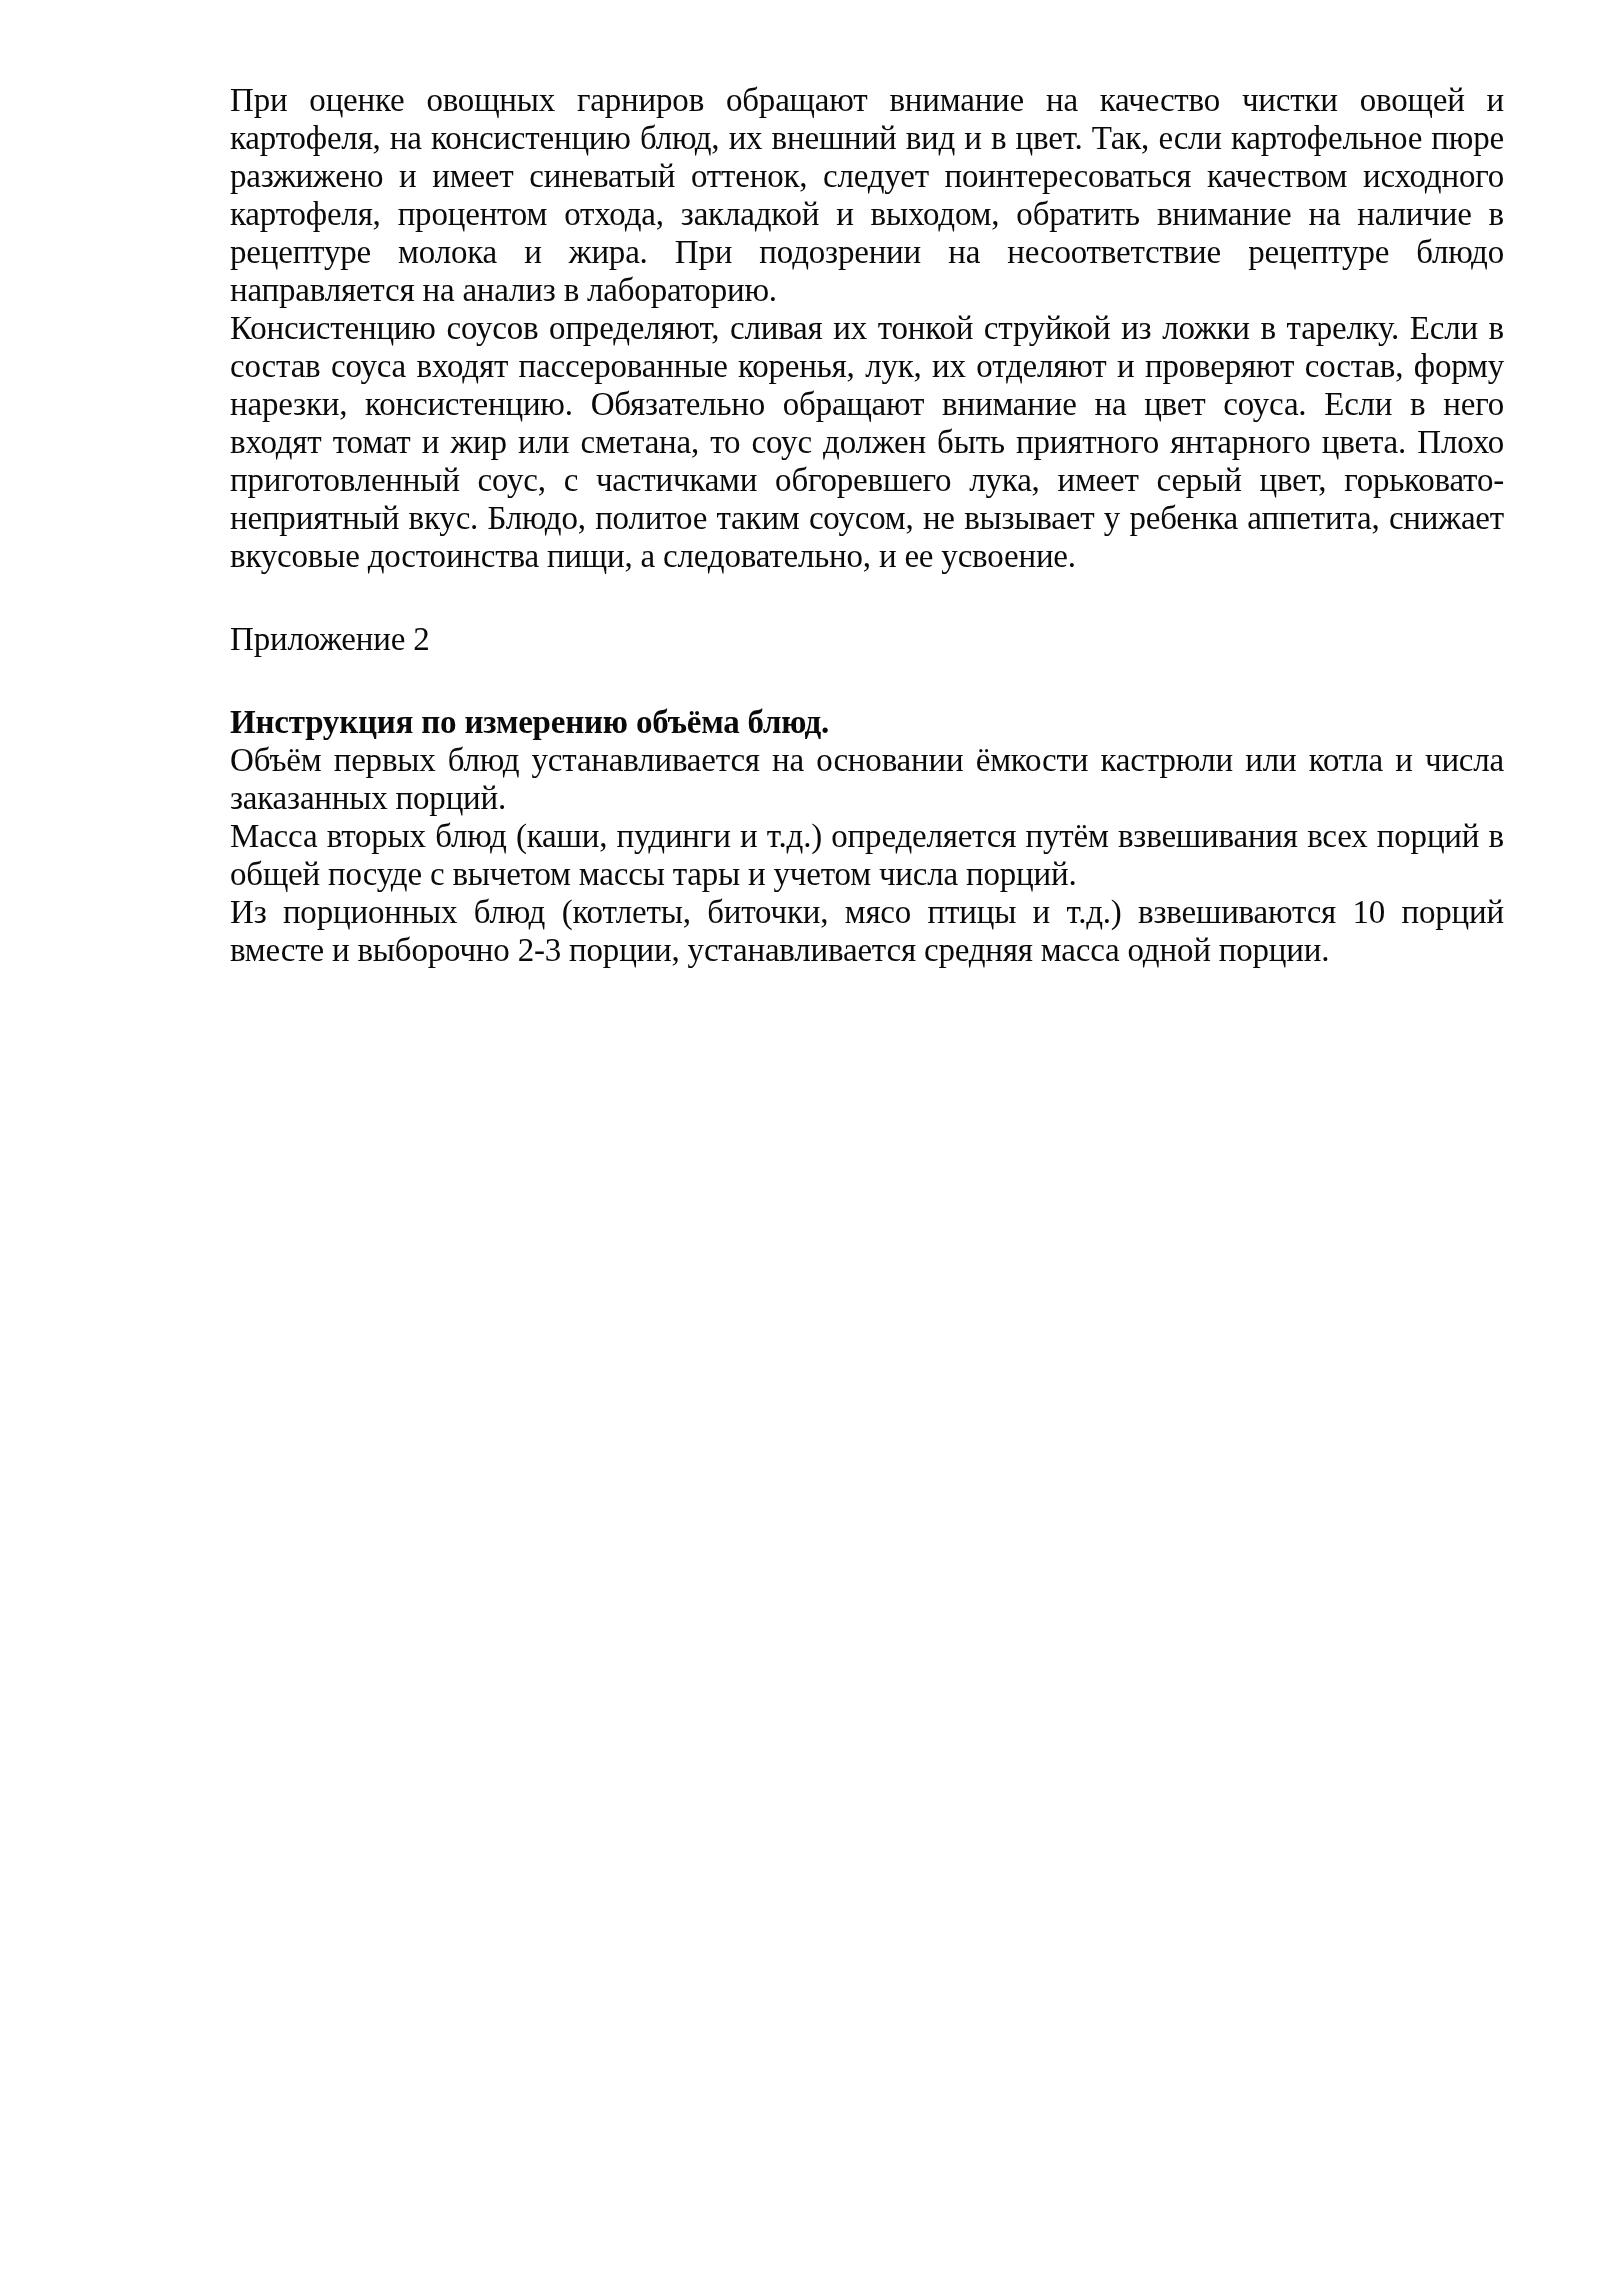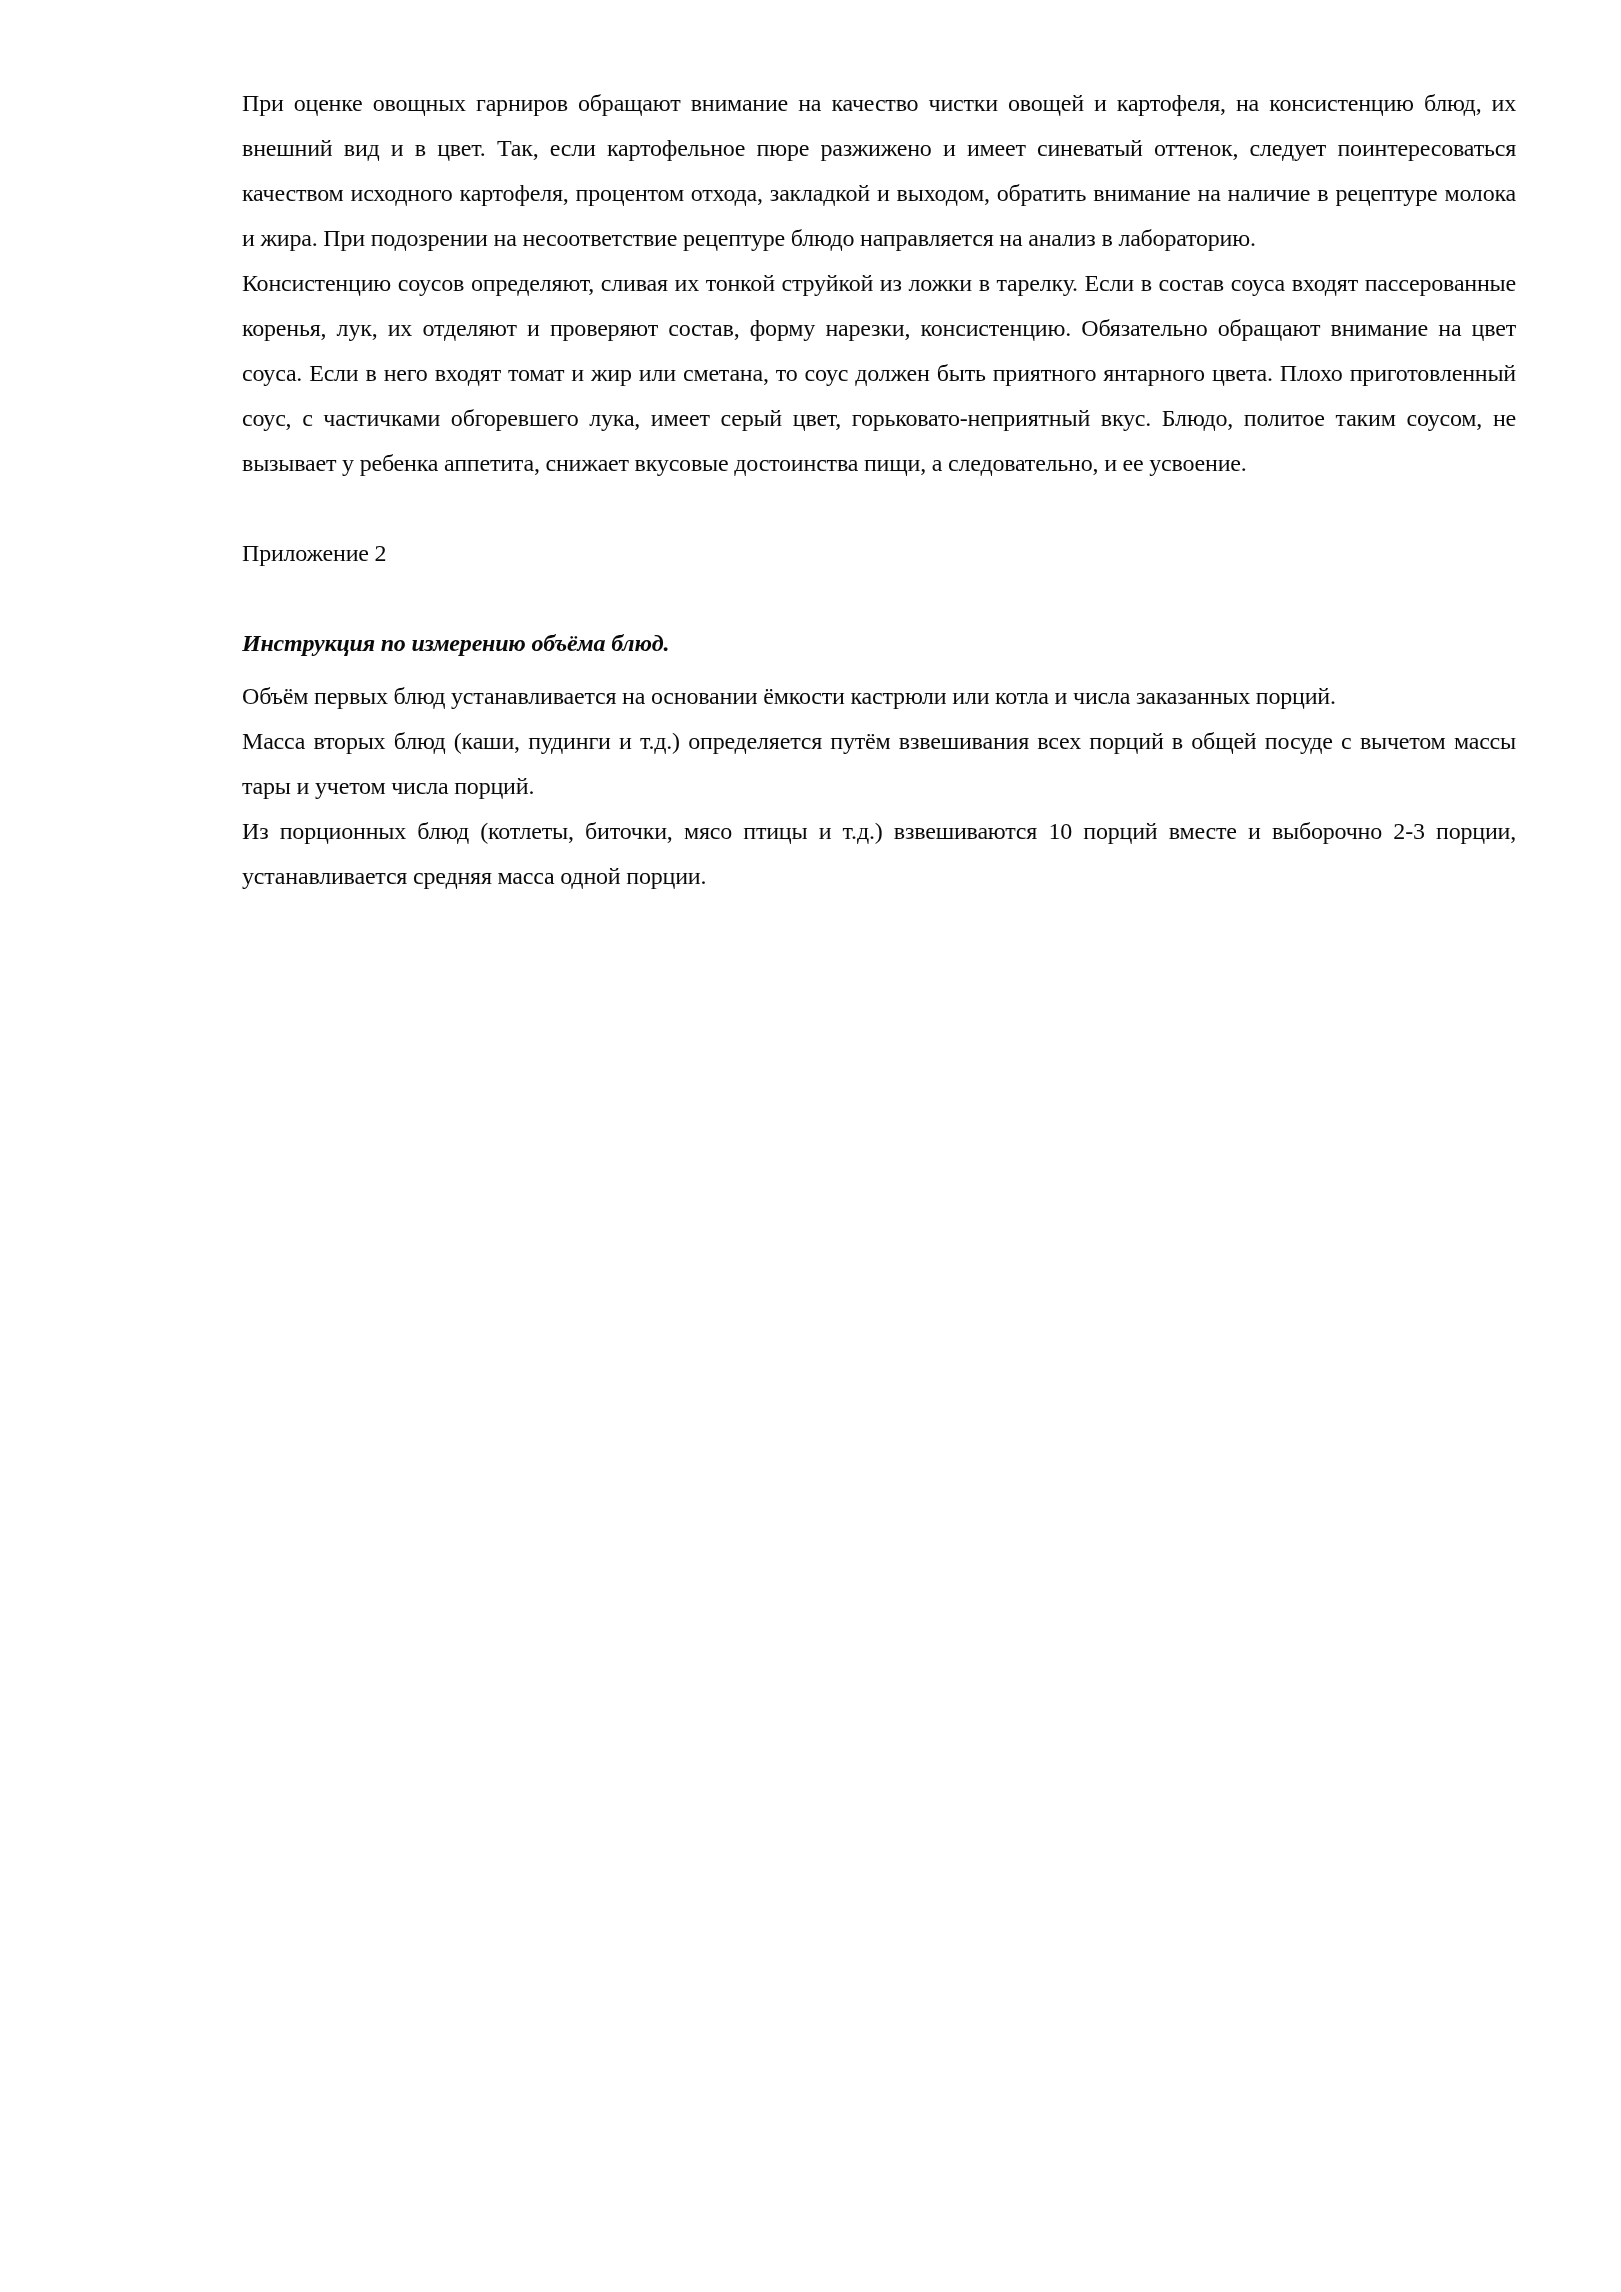--- a/index.html
+++ b/index.html
@@ -18,42 +18,41 @@
   .page {
     position: absolute;
     left: 0;
     top: 0;
     width: 1621px;
     height: 2293px;
     background: #ffffff;
   }
   .doc {
     position: absolute;
-    left: 242px;
+    left: 230px;
     top: 81px;
     width: 1274px;
-    font-size: 24px;
-    line-height: 45px;
+    font-size: 33px;
+    line-height: 38px;
   }
   .para {
     margin: 0;
     text-align: justify;
     text-align-last: left;
     letter-spacing: -0.2px;
   }
   .appendix {
     margin: 45px 0 0 0;
     text-align: left;
     padding-right: 54px;
   }
   .heading {
-    margin: 45px 0 8px 0;
+    margin: 45px 0 0 0;
     font-weight: bold;
     text-align: right;
-    font-style: italic;
   }
 </style>
 </head>
 <body>
 
 <div class="page">
   <div class="doc">
 
     <p class="para">При оценке овощных гарниров обращают внимание на качество чистки овощей и картофеля, на консистенцию блюд, их внешний вид и в цвет. Так, если картофельное пюре разжижено и имеет синеватый оттенок, следует поинтересоваться качеством исходного картофеля, процентом отхода, закладкой и выходом, обратить внимание на наличие в рецептуре молока и жира. При подозрении на несоответствие рецептуре блюдо направляется на анализ в лабораторию.</p>
 

